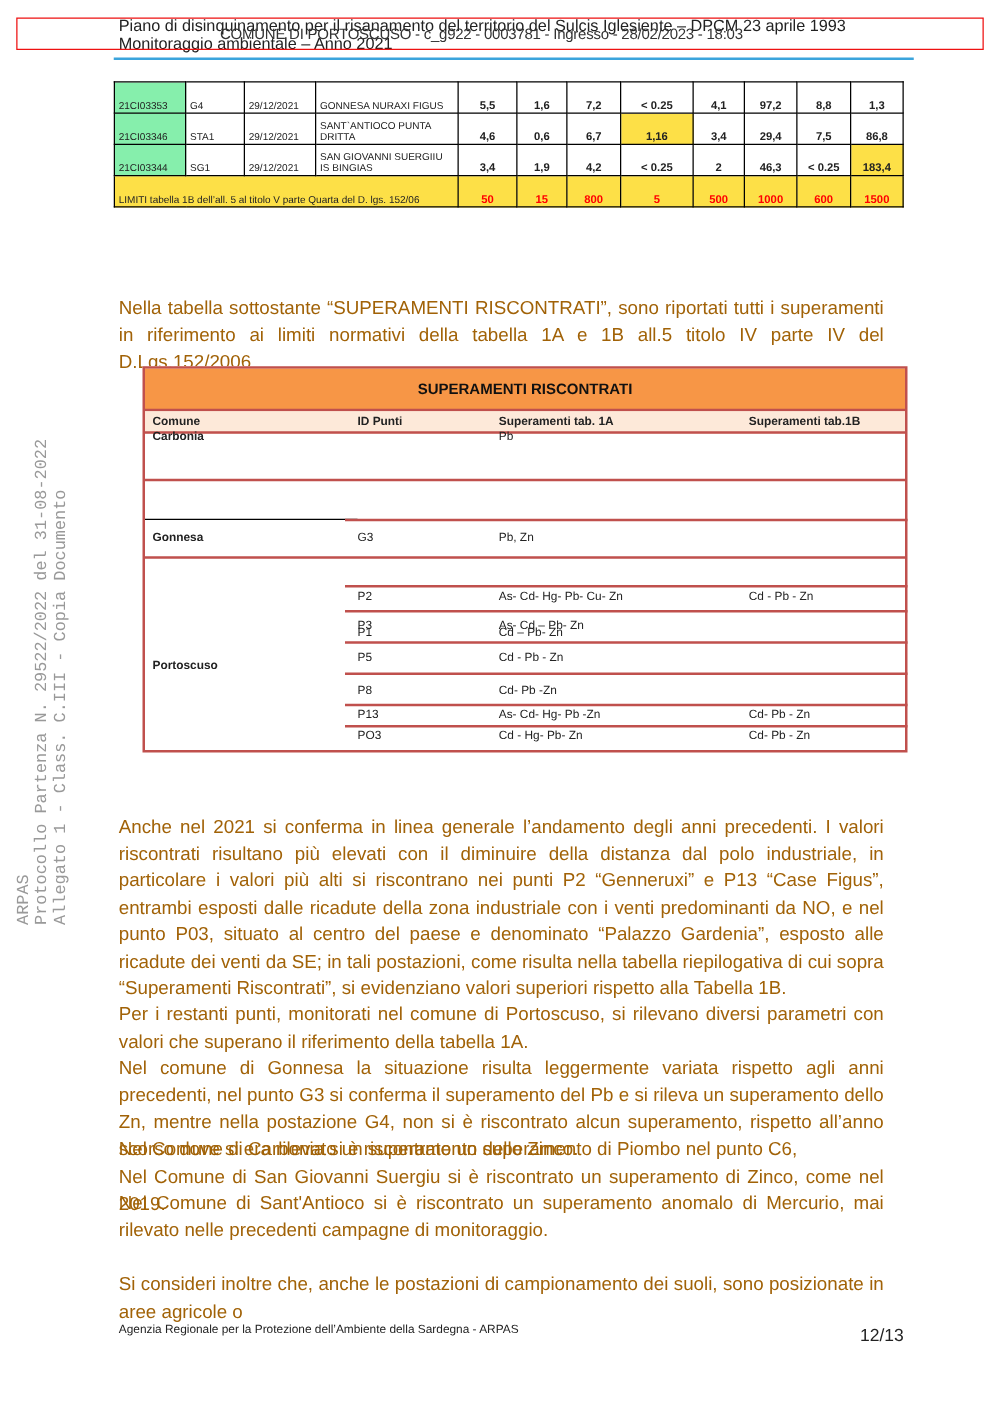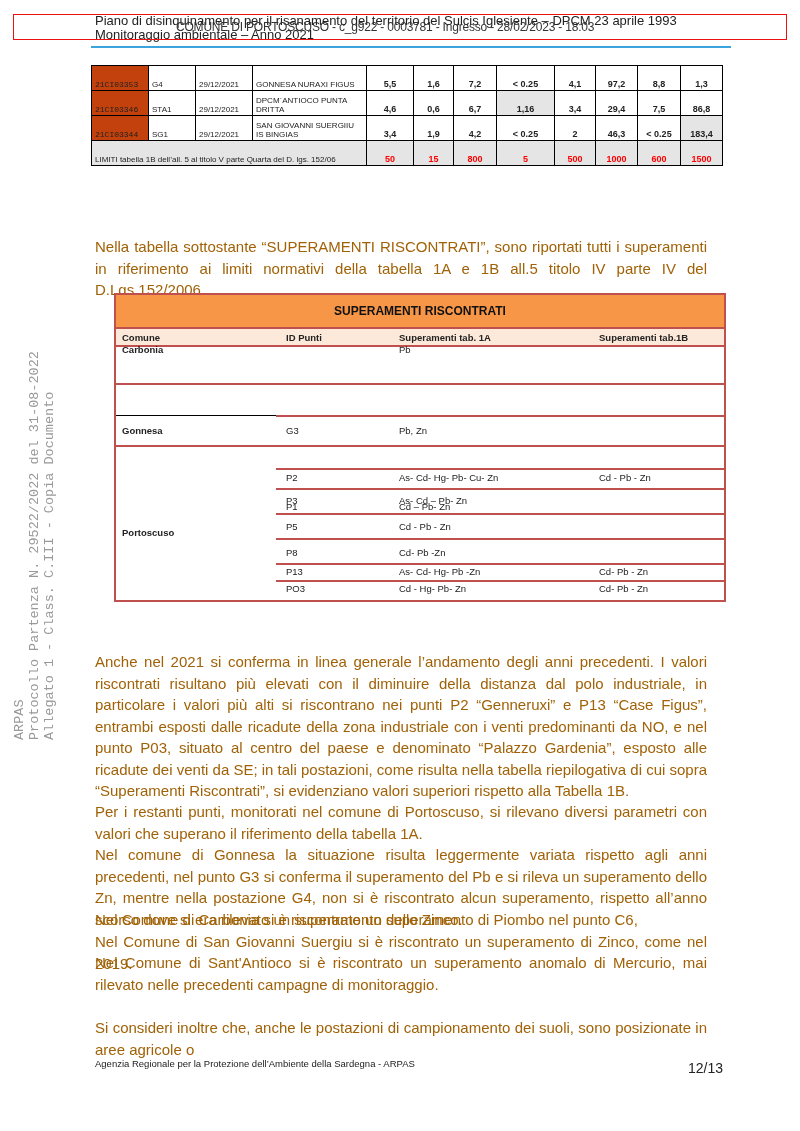--- a/index.html
+++ b/index.html
@@ -10,22 +10,22 @@
   .hdr .l2 { position:absolute; left:0; top:14px; white-space:nowrap; }
   .stamp { position:absolute; left:176px; top:20px; font-size:12px; color:#333; white-space:nowrap; letter-spacing:-0.2px; }
   .redbox { position:absolute; left:13px; top:14px; width:774px; height:26px; border:1px solid #e11; box-sizing:border-box; }
   .blueline { position:absolute; left:91px; top:46px; width:640px; height:2px; background:#3ba4dc; }
 
   .side { position:absolute; left:12px; top:740px; transform:rotate(-90deg); transform-origin:0 0; font-family:"Liberation Mono", monospace; font-size:13.5px; line-height:15px; color:#999; white-space:pre; }
 
   table.t1 { position:absolute; left:91px; top:65px; border-collapse:collapse; font-family:"Liberation Sans", sans-serif; font-size:8px; }
   table.t1 td { border:1px solid #000; padding:0 3px 1px 3px; vertical-align:bottom; height:25px; box-sizing:border-box; }
   table.t1 td.num { text-align:center; font-weight:bold; font-size:9px; }
-  table.t1 td.ora { background:#c2410c;font-family:Liberation Mono, monospace; }
-  table.t1 td.yel { background:#e5e5e5; }
+  table.t1 td.ora { background:#86efac; }
+  table.t1 td.yel { background:#fde047; }
   table.t1 td.red { color:#ff0000; }
   table.t1 tr.small td { height:20px; }
 
   .para { position:absolute; left:95px; width:612px; font-size:15px; line-height:21.5px; text-align:justify; color:#a16207; }
 
   .t2wrap { position:absolute; left:114px; top:293px; width:612px; height:309px; border:2px solid #c0504d; box-sizing:border-box; background:#fff; }
   .t2title { position:absolute; left:0; top:0; width:100%; height:34px; background:#f79646; border-bottom:2px solid #c0504d; box-sizing:border-box; text-align:center; font-weight:bold; font-size:12px; line-height:32px; color:#111; }
   .t2head { position:absolute; left:0; top:34px; width:100%; height:18px; background:#fde9d9; border-bottom:2px solid #c0504d; box-sizing:border-box; font-size:9.5px; font-weight:bold; }
   .t2head span { position:absolute; top:3px; }
   .t2row { position:absolute; font-size:9.5px; box-sizing:border-box; }
@@ -78,21 +78,21 @@
     <td class="num">&lt; 0.25</td>
     <td class="num">4,1</td>
     <td class="num">97,2</td>
     <td class="num">8,8</td>
     <td class="num">1,3</td>
   </tr>
   <tr>
     <td class="ora">21CI03346</td>
     <td>STA1</td>
     <td>29/12/2021</td>
-    <td>DPCM`ANTIOCO PUNTA DRITTA</td>
+    <td>SANT`ANTIOCO PUNTA DRITTA</td>
     <td class="num">4,6</td>
     <td class="num">0,6</td>
     <td class="num">6,7</td>
     <td class="num yel">1,16</td>
     <td class="num">3,4</td>
     <td class="num">29,4</td>
     <td class="num">7,5</td>
     <td class="num">86,8</td>
   </tr>
   <tr>

